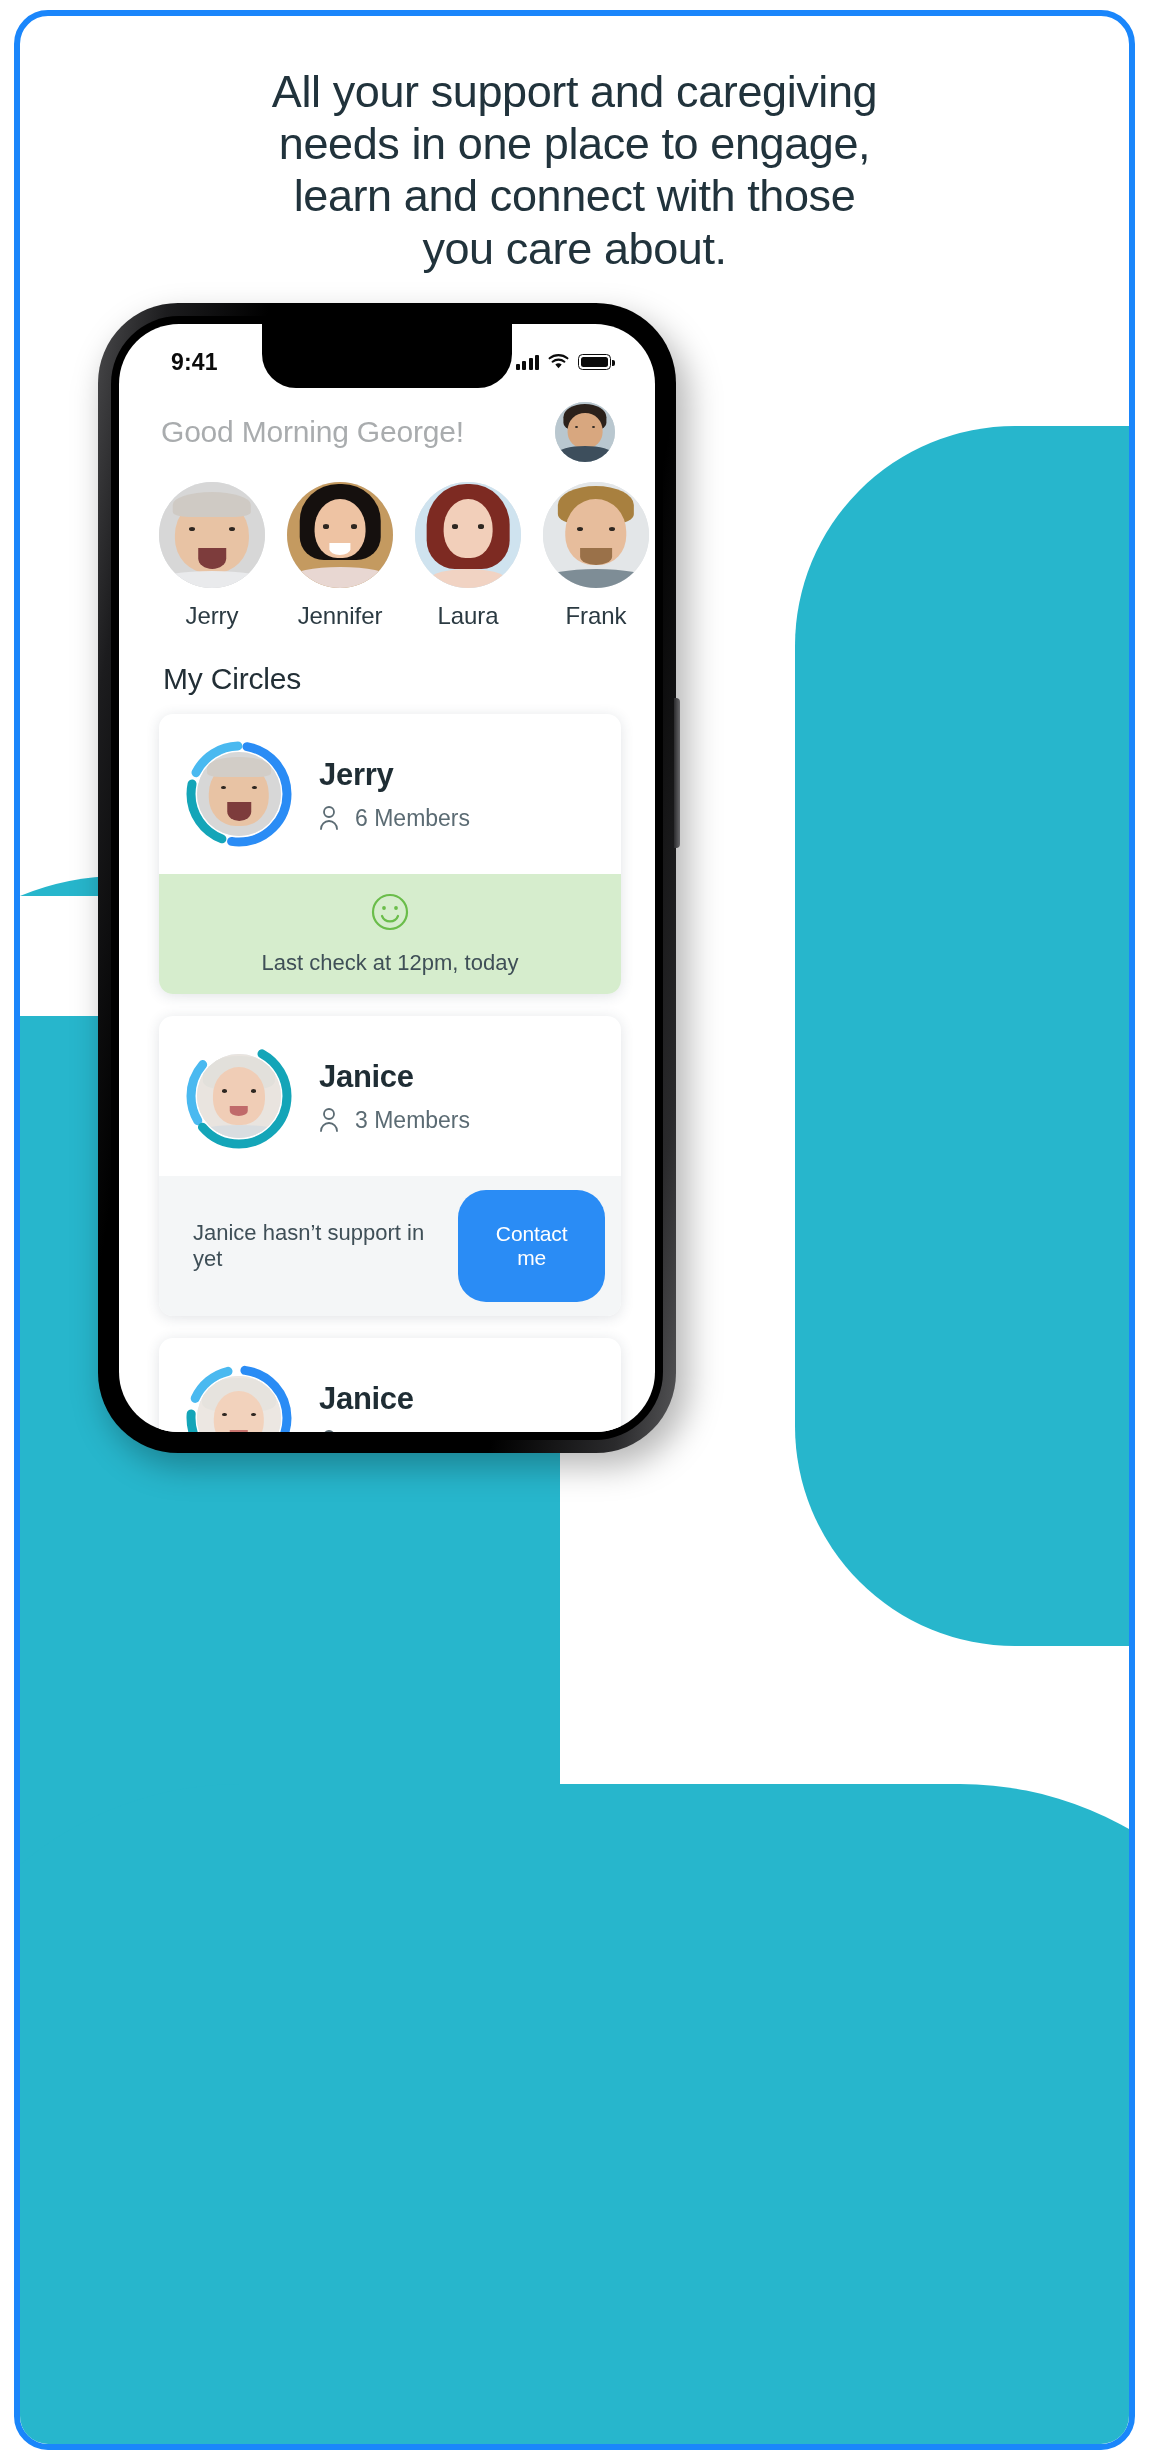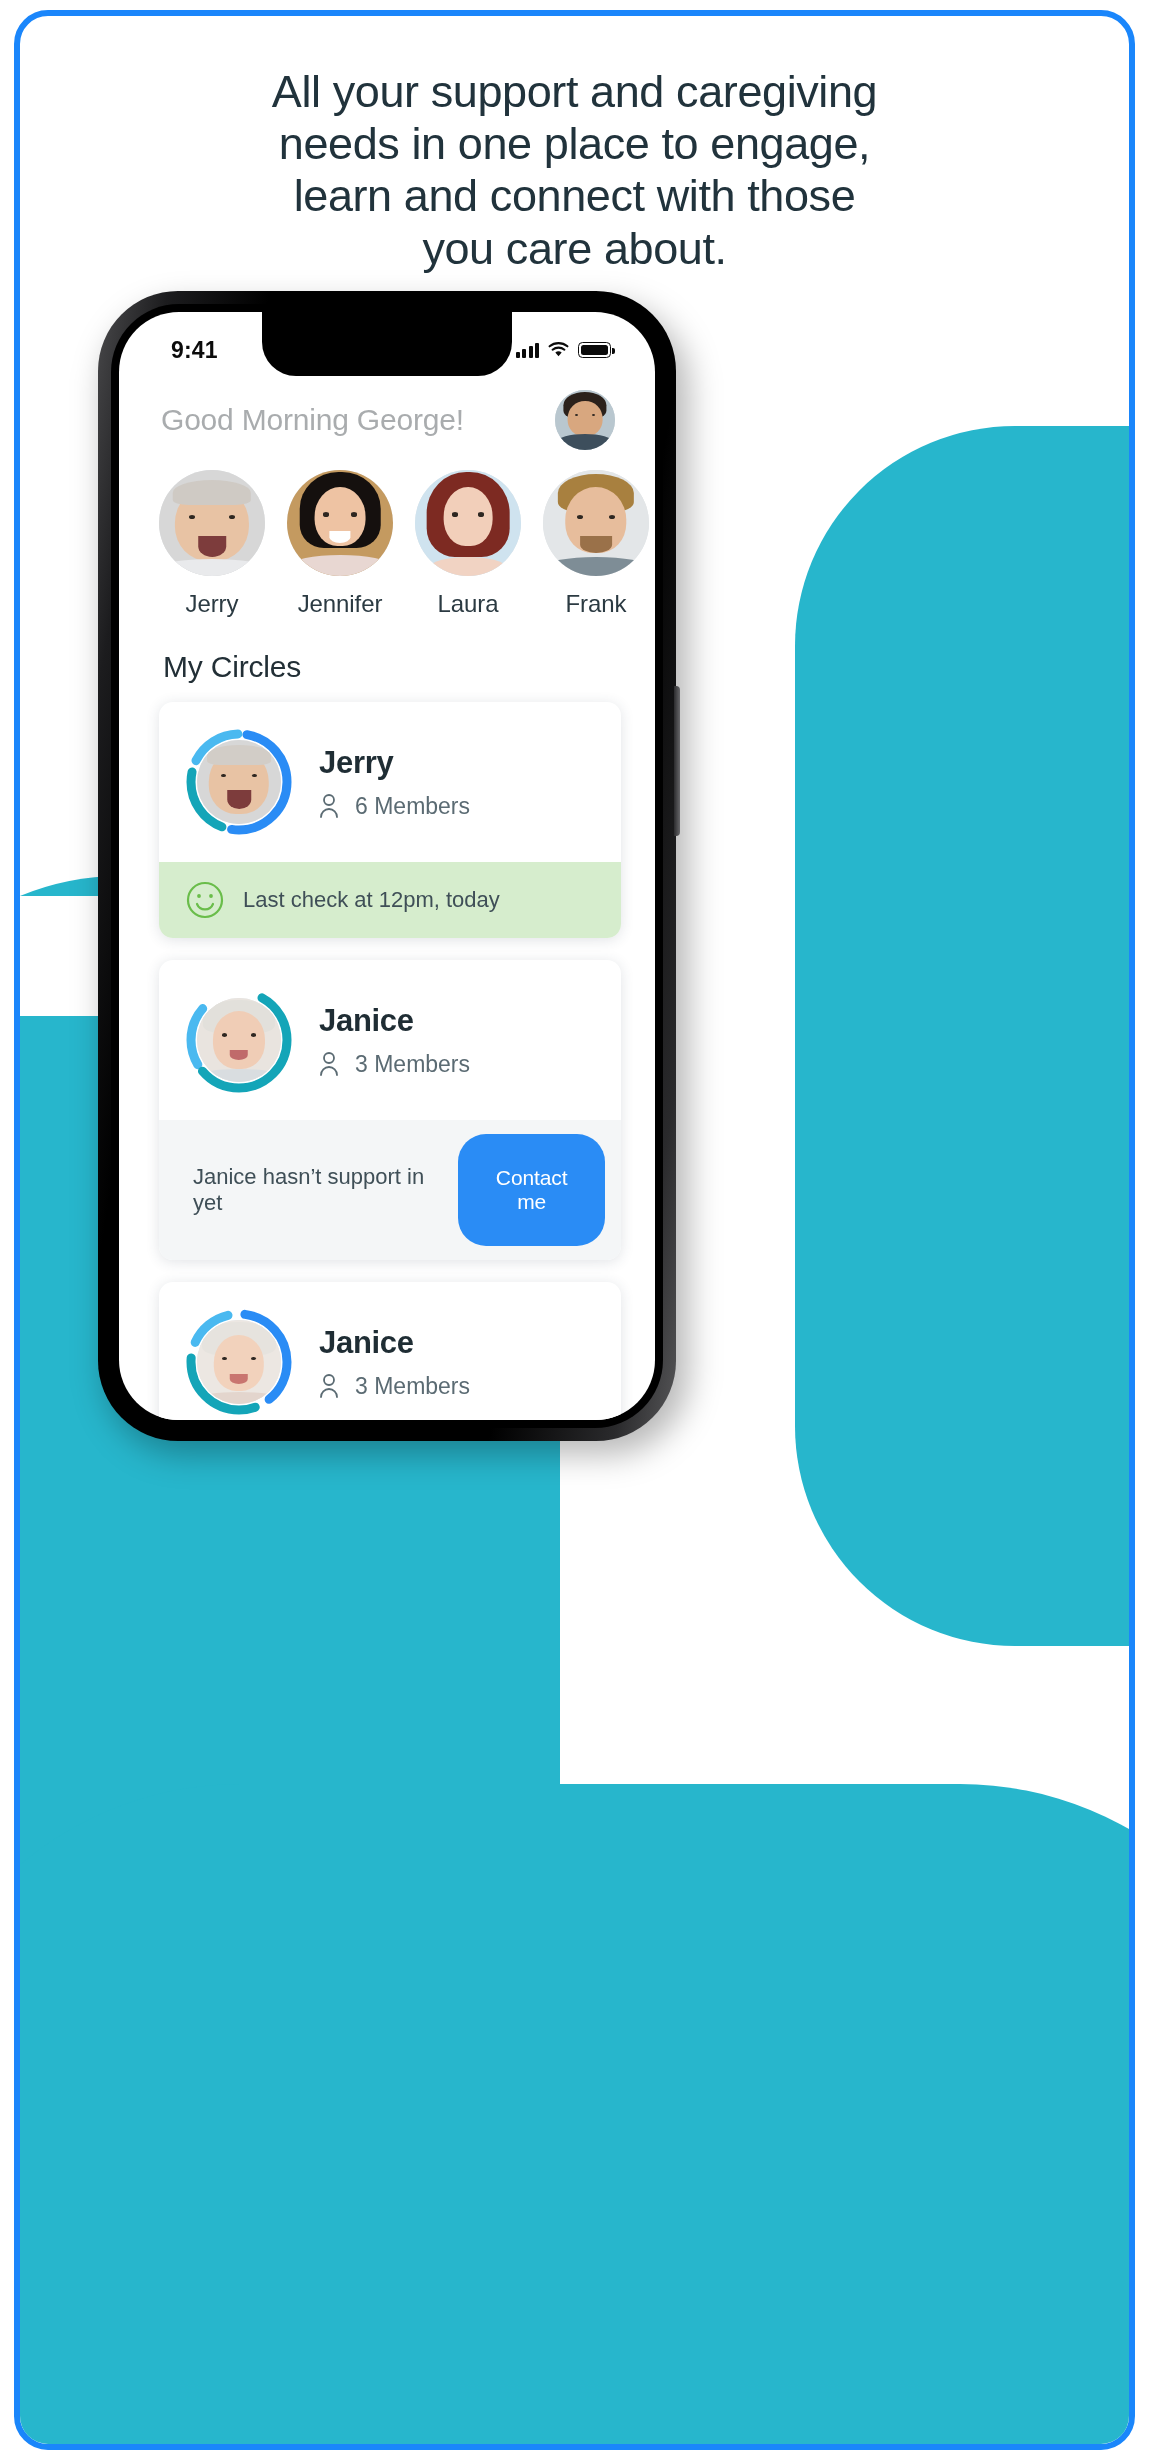--- a/index.html
+++ b/index.html
@@ -61,21 +61,21 @@
     line-height: 1.16;
     letter-spacing: -0.4px;
     color: #21333c;
     font-weight: 400;
     z-index: 5;
   }
 
   
   .phone-wrap {
     position: absolute;
-    left: 78px; top: 275px;
+    left: 78px; top: 287px;
     width: 600px; height: 1170px;
     z-index: 10;
   }
   .phone-shadow {
     position: absolute;
     left: 6px; top: 14px;
     width: 585px; height: 1150px;
     border-radius: 82px;
     background: rgba(0,0,0,0.28);
     filter: blur(16px);
@@ -221,21 +221,21 @@
   .card-info { display: flex; flex-direction: column; gap: 12px; }
   .card-name { font-size: 31px; font-weight: 700; color: #1f2d34; letter-spacing: -0.3px; }
   .card-members { display: flex; align-items: center; gap: 16px; font-size: 23px; color: #5b6b73; }
   .person-ico { width: 20px; height: 24px; flex: none; }
 
   .status-strip {
     display: flex; align-items: center; gap: 18px;
     padding: 18px 26px;
     font-size: 22px; color: #3f4f57;
   }
-  .status-strip.green { background: #d6edcd; }
+  .status-strip.green { background: #d6edcd; flex-direction: column; }
   .status-strip.cream { background: #fdf2dd; }
   .status-strip.plain { background: #f4f6f7; justify-content: space-between; padding: 14px 16px 14px 34px; }
   .smiley { width: 40px; height: 40px; flex: none; }
   .contact-btn {
     background: #2a8cf5; color: #ffffff;
     border: none; border-radius: 28px;
     padding: 32px 24px;
     font-size: 21px; font-family: inherit;
     letter-spacing: -0.1px;
     cursor: pointer;

